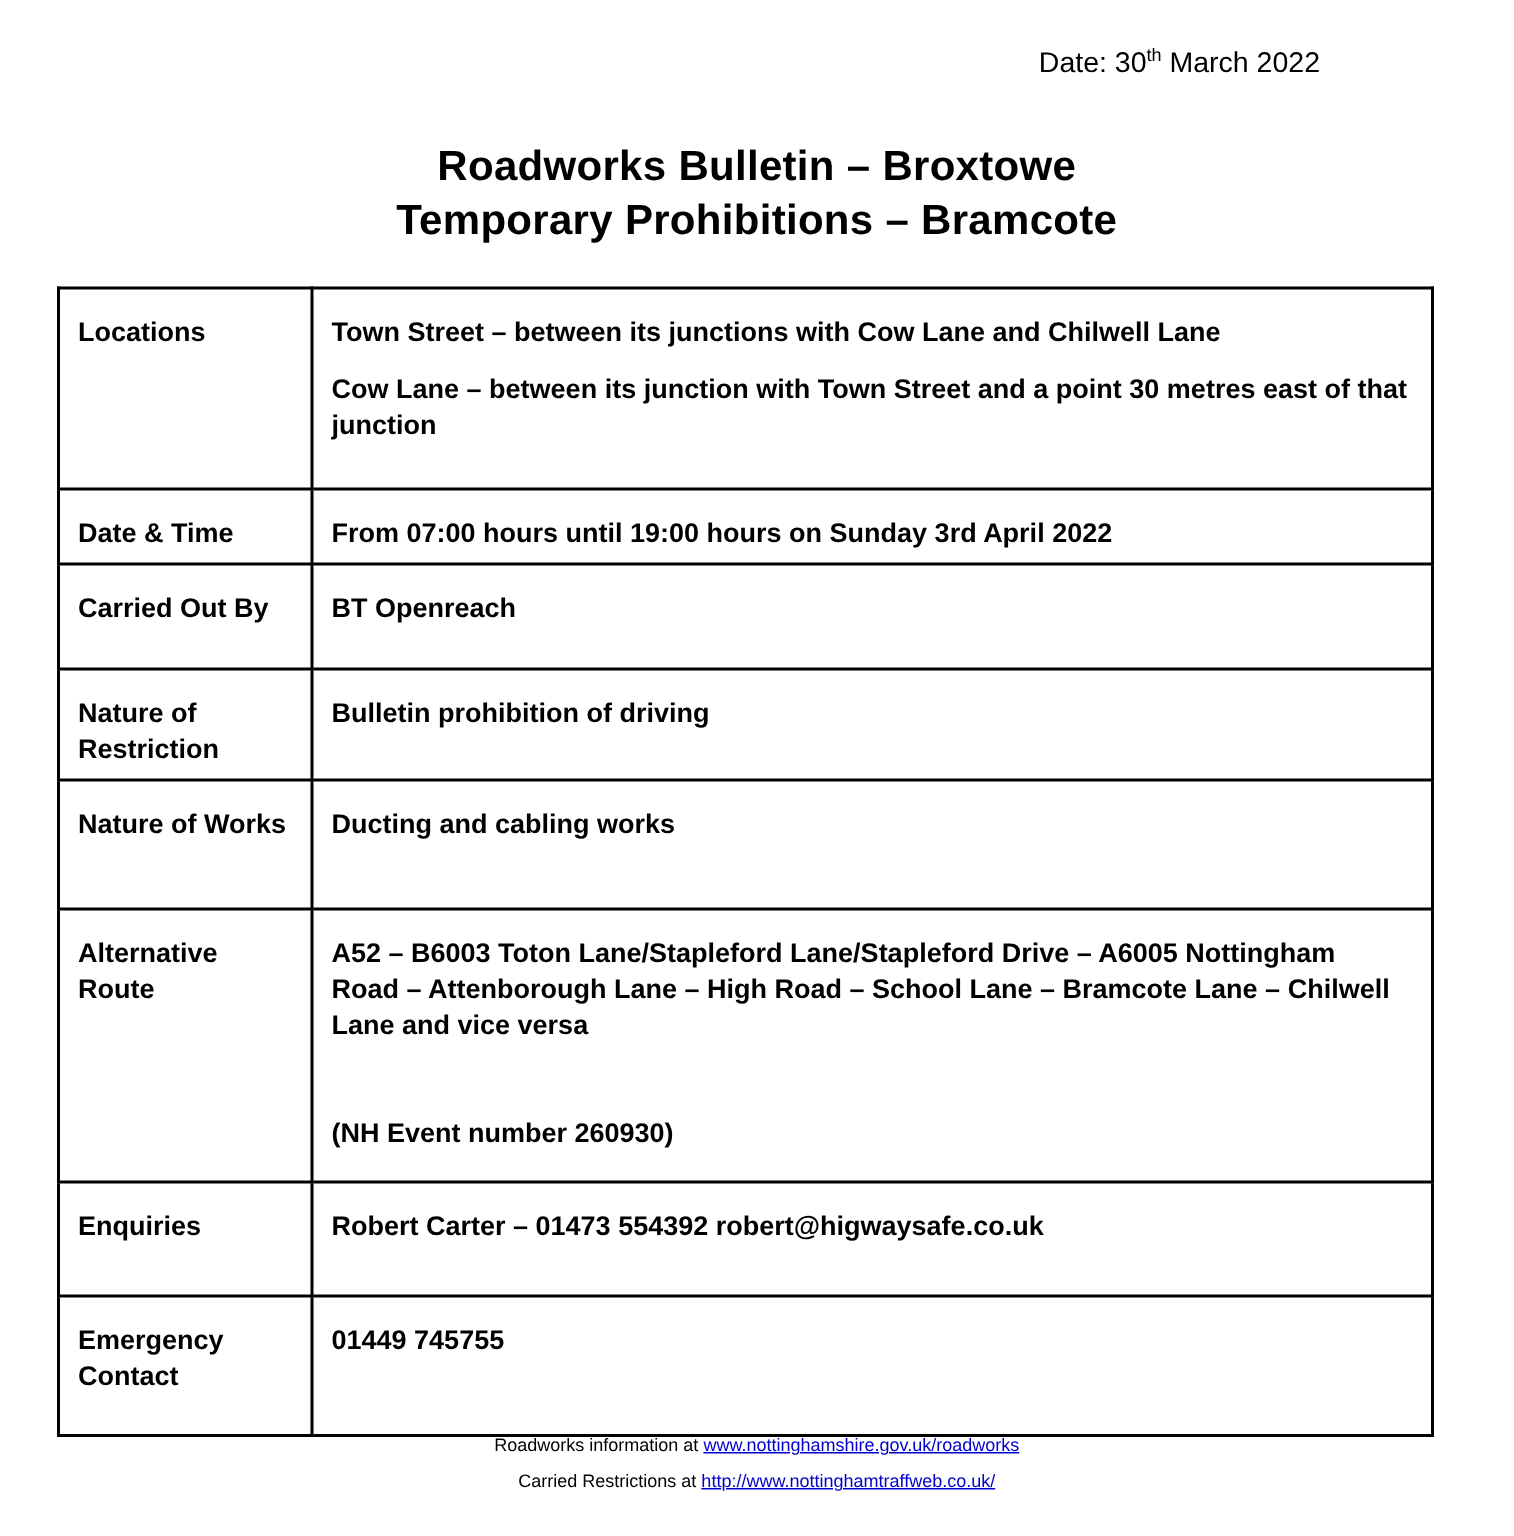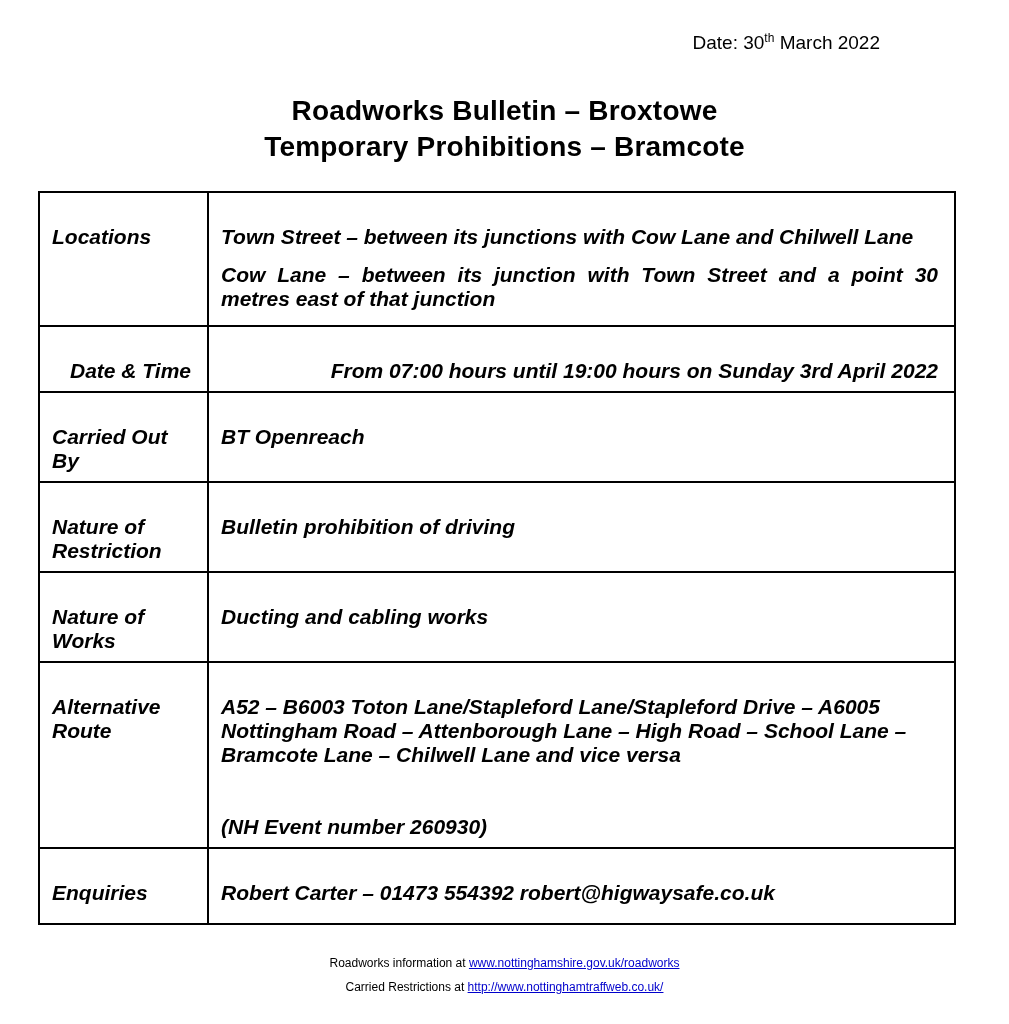--- a/index.html
+++ b/index.html
@@ -54,34 +54,33 @@
     left: 38px;
     width: 916px;
     border-collapse: collapse;
     table-layout: fixed;
   }
   table.bulletin col.c1 { width: 169px; }
   table.bulletin col.c2 { width: 747px; }
   table.bulletin td {
     border: 2px solid var(--border-color);
     vertical-align: top;
-    font-size: 21px;
+    font-size: 18px;
     font-weight: 700;
     line-height: 24px;
-    padding: 32px 16px 8px 12px;
-    font-style: italic;
+    padding: 16px 16px 8px 12px;
   }
   td.label-cell { padding-right: 8px; }
   td.value-cell { padding-left: 11px; }
   td p { margin: 0; }
   td p.para-gap { margin-top: 14px; }
   td p.event-gap { margin-top: 48px; }
   td.justify p { text-align: justify; }
   .r-locations td  { height: 134px; }
-  .r-datetime td   { height: 62px; text-align: right; }
+  .r-datetime td   { height: 50px; }
   .r-carried td    { height: 70px; }
   .r-restriction td{ height: 71px; }
   .r-works td      { height: 86px; }
   .r-route td      { height: 182px; }
   .r-enquiries td  { height: 76px; }
   .r-emergency td  { height: 93px; }
   .footer {
     position: absolute;
     top: 951px;
     left: 0;
@@ -154,20 +153,26 @@
           <p>A52 – B6003 Toton Lane/Stapleford Lane/Stapleford Drive – A6005 Nottingham Road – Attenborough Lane – High Road – School Lane – Bramcote Lane – Chilwell Lane and vice versa</p>
           <p class="event-gap">(NH Event number 260930)</p>
         </td>
       </tr>
       <tr class="r-enquiries">
         <td class="label-cell">Enquiries</td>
         <td class="value-cell">
           <p>Robert Carter – 01473 554392 robert@higwaysafe.co.uk</p>
         </td>
       </tr>
+      <tr class="r-emergency">
+        <td class="label-cell">Emergency Contact</td>
+        <td class="value-cell">
+          <p>01449 745755</p>
+        </td>
+      </tr>
     </tbody>
   </table>
 
   <div class="footer">
     <div>
       <span>Roadworks information at </span><a>www.nottinghamshire.gov.uk/roadworks</a>
     </div>
     <div>
       <span>Carried Restrictions at </span><a>http://www.nottinghamtraffweb.co.uk/</a>
     </div>

